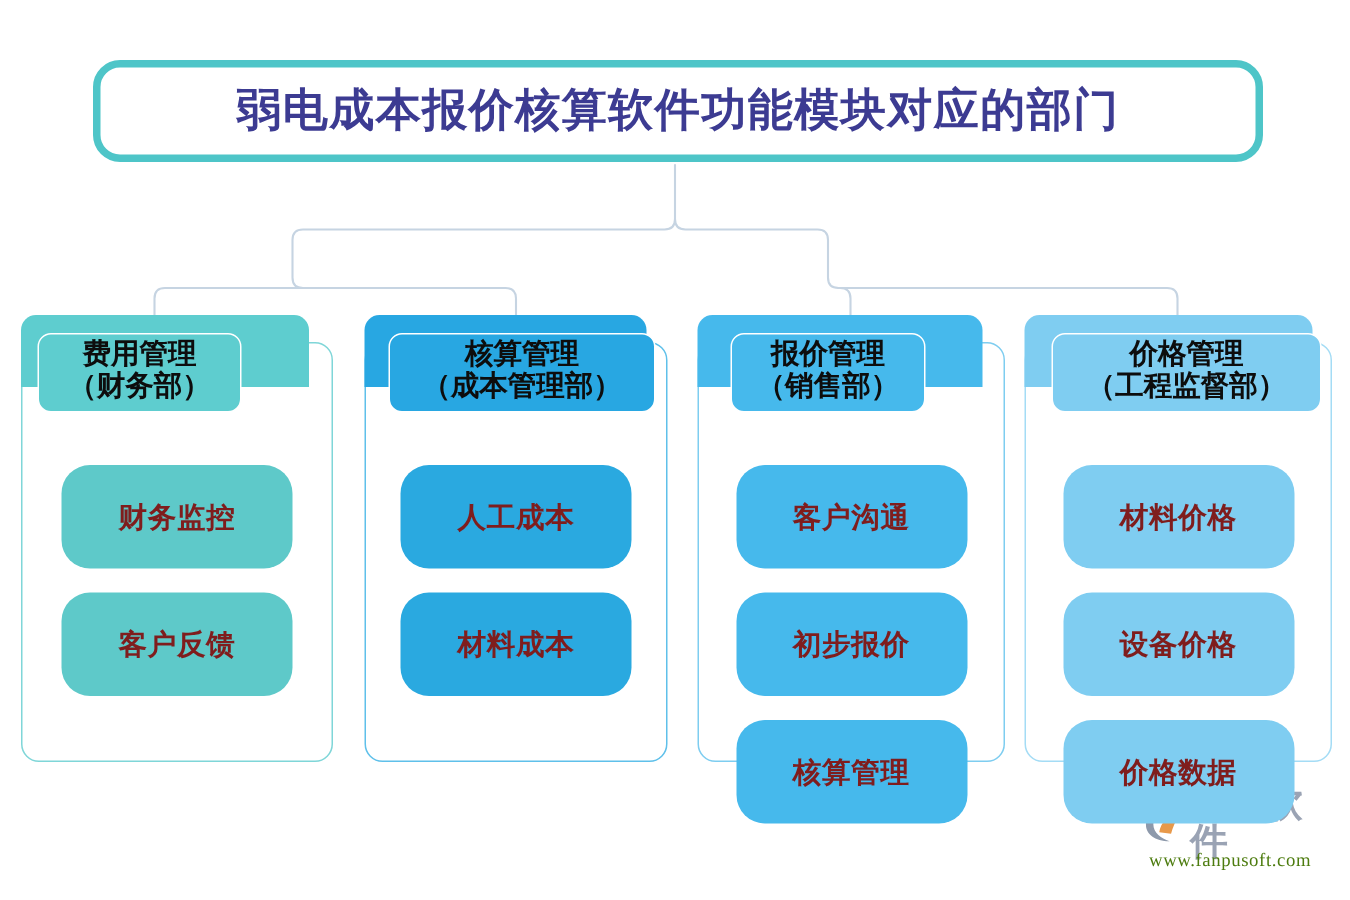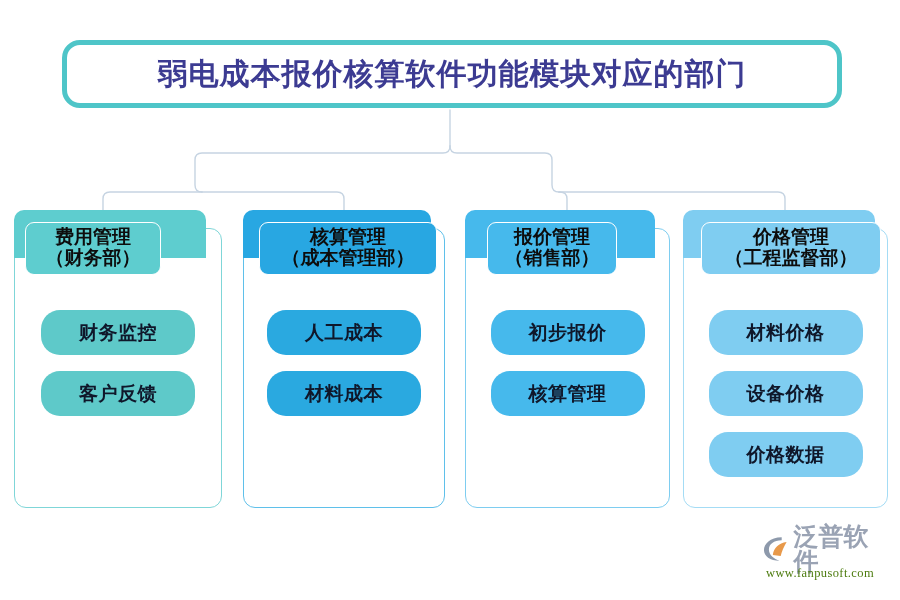--- a/index.html
+++ b/index.html
@@ -107,28 +107,28 @@
     width: 100%;
     display: flex;
     flex-direction: column;
     align-items: center;
     gap: 16px;
     z-index: 4;
   }
   .pill {
     height: 37px;
     min-width: 118px;
-    padding: 4px 18px;
+    padding: 16px 18px;
     border-radius: 19px;
     display: flex;
     align-items: center;
     justify-content: center;
     font-size: 19px;
     font-weight: bold;
-    color: #0f172a;
+    color: #7f1d1d;
     white-space: nowrap;
     letter-spacing: 0.5px;
   }
 
   
   .logo {
     position: absolute;
     left: 762px;
     top: 533px;
     width: 130px;
@@ -213,20 +213,21 @@
   </div>
 
   <div class="col" style="left:465px; width:205px;">
     <div class="col-body" style="width: 205px; height: 280px; border-color: rgb(126, 205, 240);"></div>
     <div class="col-header" style="width: 190px; background: rgb(70, 185, 236);"></div>
     <div class="col-title" style="left: 22px; width: 130px; background: rgb(70, 185, 236);">
       <span>报价管理</span>
       <span>（销售部）</span>
     </div>
     <div class="pill-list">
+      <div class="pill" style="background: rgb(70, 185, 236);">客户沟通</div>
       <div class="pill" style="background: rgb(70, 185, 236);">初步报价</div>
       <div class="pill" style="background: rgb(70, 185, 236);">核算管理</div>
     </div>
   </div>
 
   <div class="col" style="left:683px; width:205px;">
     <div class="col-body" style="width: 205px; height: 280px; border-color: rgb(164, 220, 245);"></div>
     <div class="col-header" style="width: 192px; background: rgb(127, 205, 241);"></div>
     <div class="col-title" style="left: 18px; width: 180px; background: rgb(127, 205, 241);">
       <span>价格管理</span>

